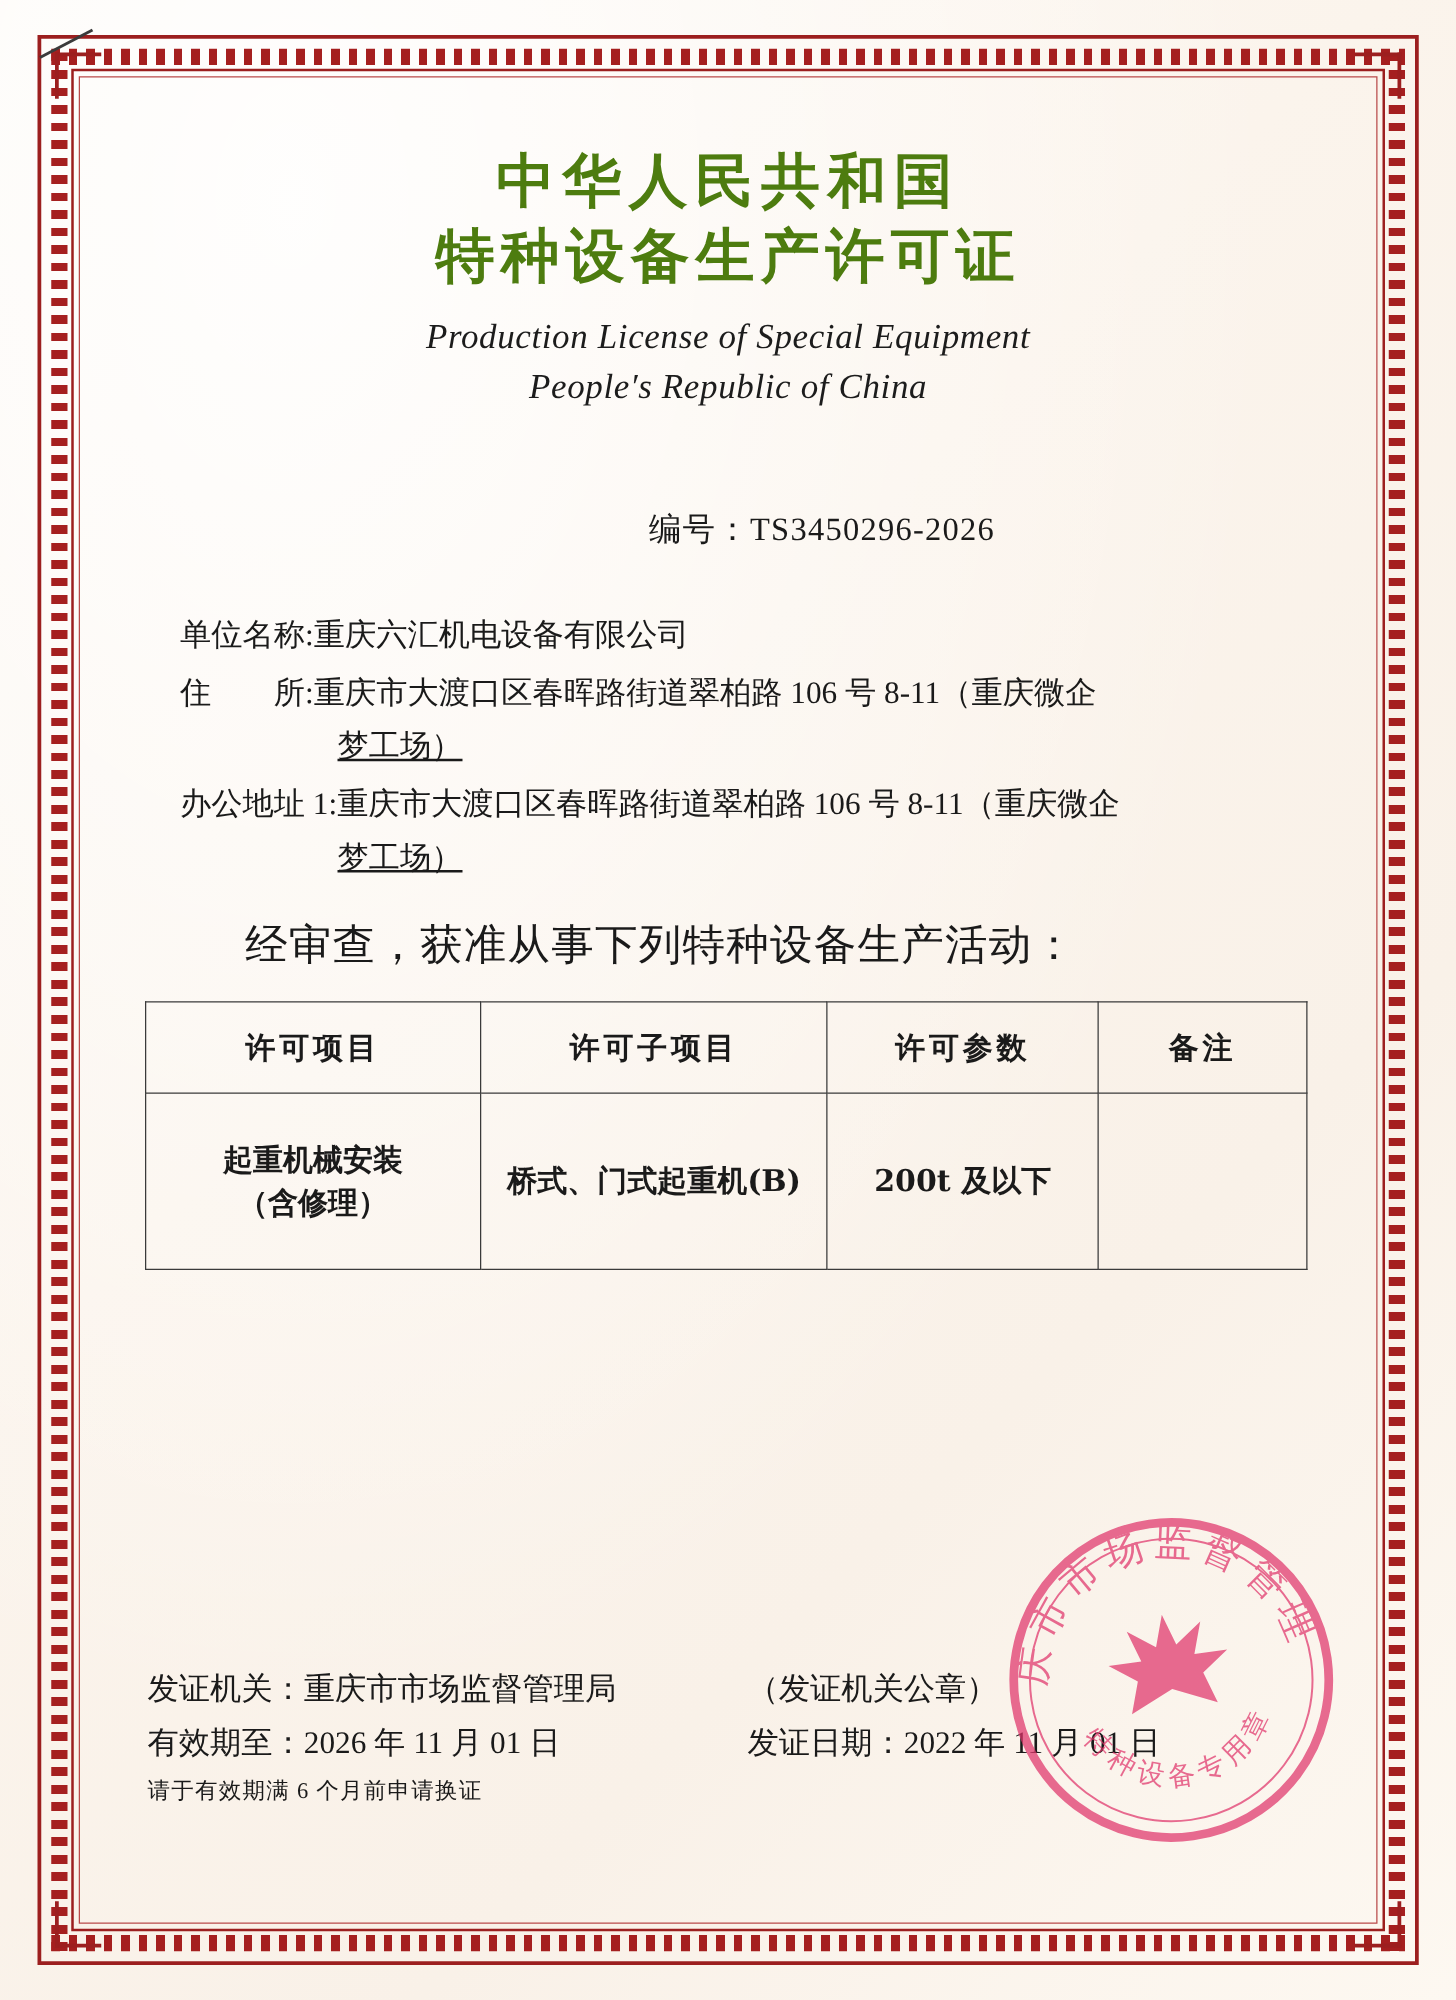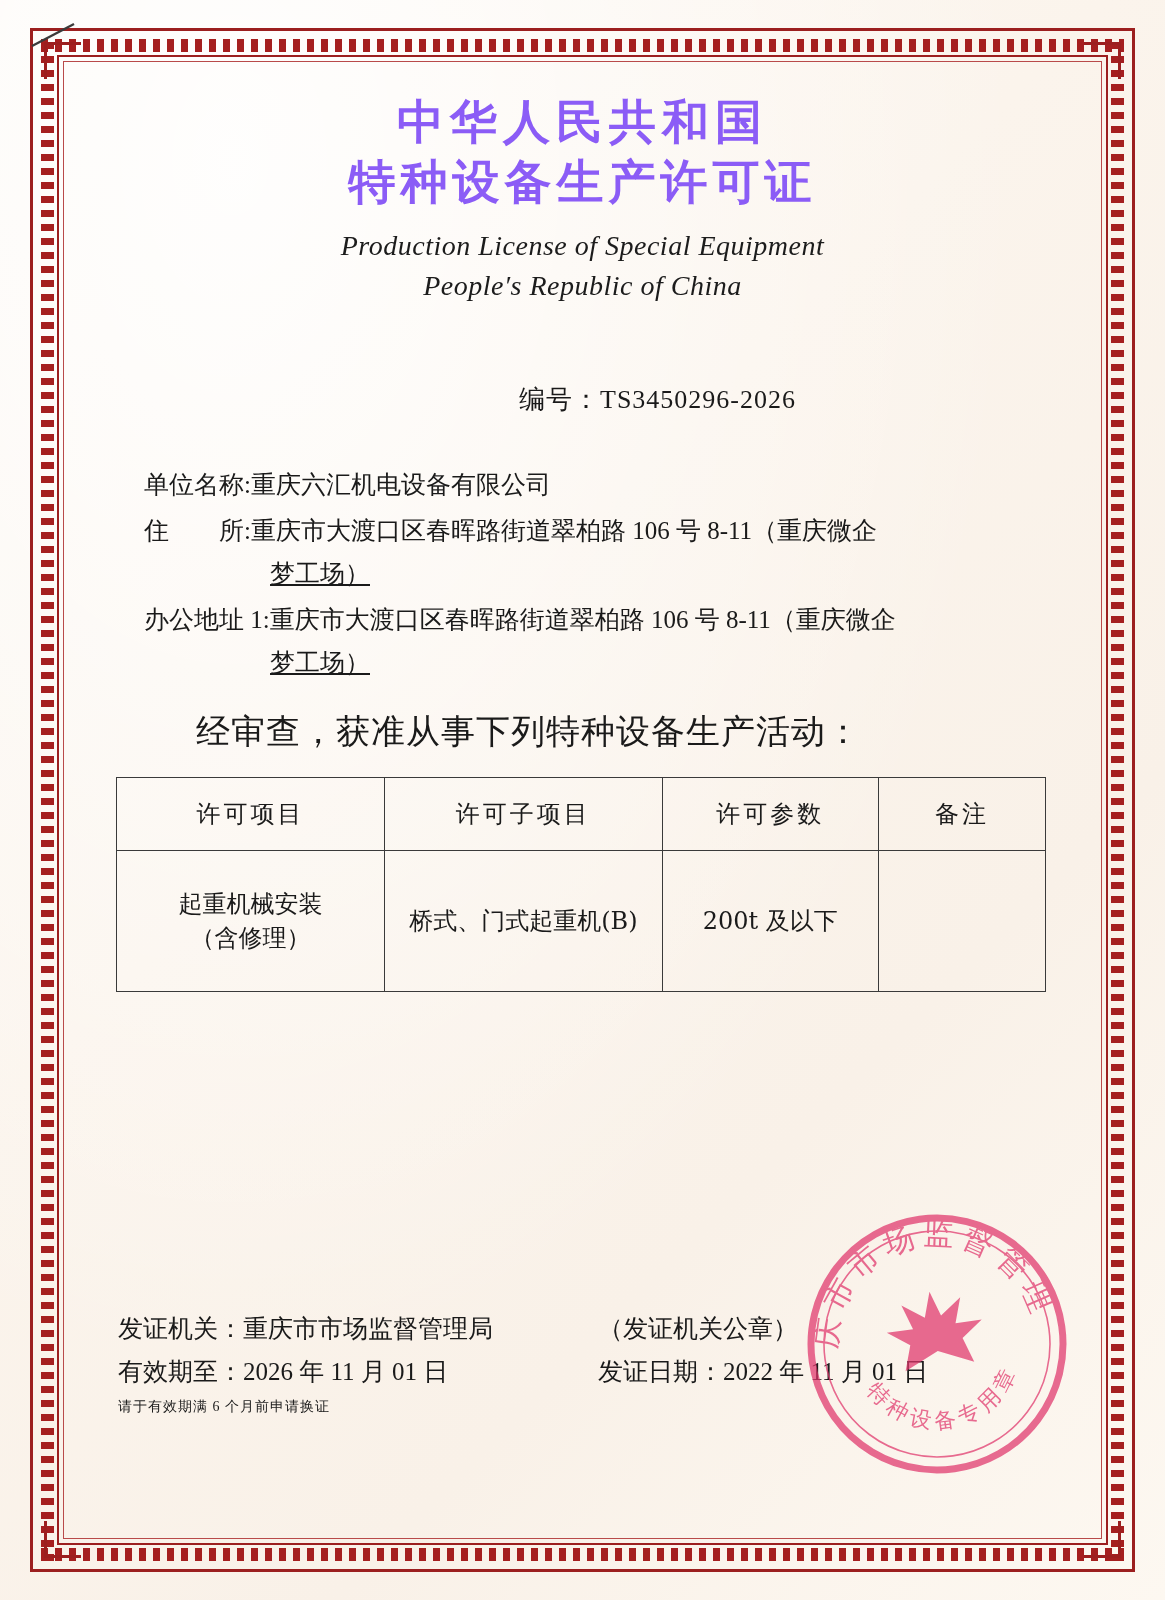--- a/index.html
+++ b/index.html
@@ -81,27 +81,27 @@
     pointer-events: none;
   }
 
   .content {
     position: absolute;
     left: 78px; top: 76px; right: 78px; bottom: 76px;
   }
 
   .title-cn {
     text-align: center;
-    color: #8b5cf6;
+    color: #4d7c0f;
     font-family: "DejaVu Serif", "Liberation Serif", serif;
     font-weight: bold;
     font-size: 47px;
     letter-spacing: 6px;
     line-height: 1.28;
-    margin-top: 16px;
+    margin-top: 40px;
   }
   .title-cn .line2 {
     letter-spacing: 5px;
   }
   .title-en {
     text-align: center;
     color: #1c1c1c;
     font-family: "Liberation Serif", "DejaVu Serif", serif;
     font-size: 28px;
     line-height: 1.42;
@@ -157,21 +157,21 @@
     margin-top: 22px;
     margin-left: 38px;
     border-collapse: collapse;
     width: 930px;
     background: transparent;
   }
   table.license-table td, table.license-table th {
     border: 1.6px solid #3a3a3a;
     text-align: center;
     font-size: 24px;
-    font-weight: normal;
+    font-weight: bold;
     padding: 10px 4px;
     font-family: "DejaVu Serif", "Liberation Serif", serif;
   }
   table.license-table th {
     height: 52px;
     letter-spacing: 3px;
   }
   table.license-table td {
     height: 120px;
     line-height: 1.45;
@@ -179,32 +179,32 @@
   }
   .col1 { width: 270px; }
   .col2 { width: 280px; margin-top: 43px; }
   .col3 { width: 215px; }
   .col4 { width: 165px; }
 
   .footer {
     position: absolute;
     left: 40px;
     right: 0;
-    bottom: 108px;
+    bottom: 80px;
     font-size: 25px;
   }
   .footer-row {
     display: flex;
     align-items: baseline;
     margin-bottom: 10px;
   }
   .footer-left { width: 480px; }
   .footer-right { flex: 1; }
   .footer-note {
-    font-size: 14px;
+    font-size: 18px;
     margin-top: 4px;
     letter-spacing: 1px;
   }
 
   
   .seal {
     position: absolute;
     right: 92px;
     bottom: 120px;
     width: 272px;

